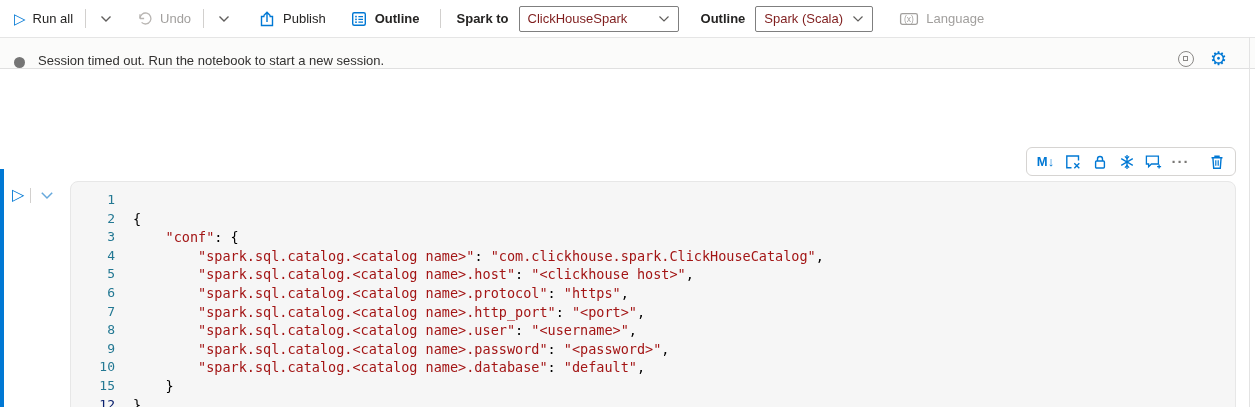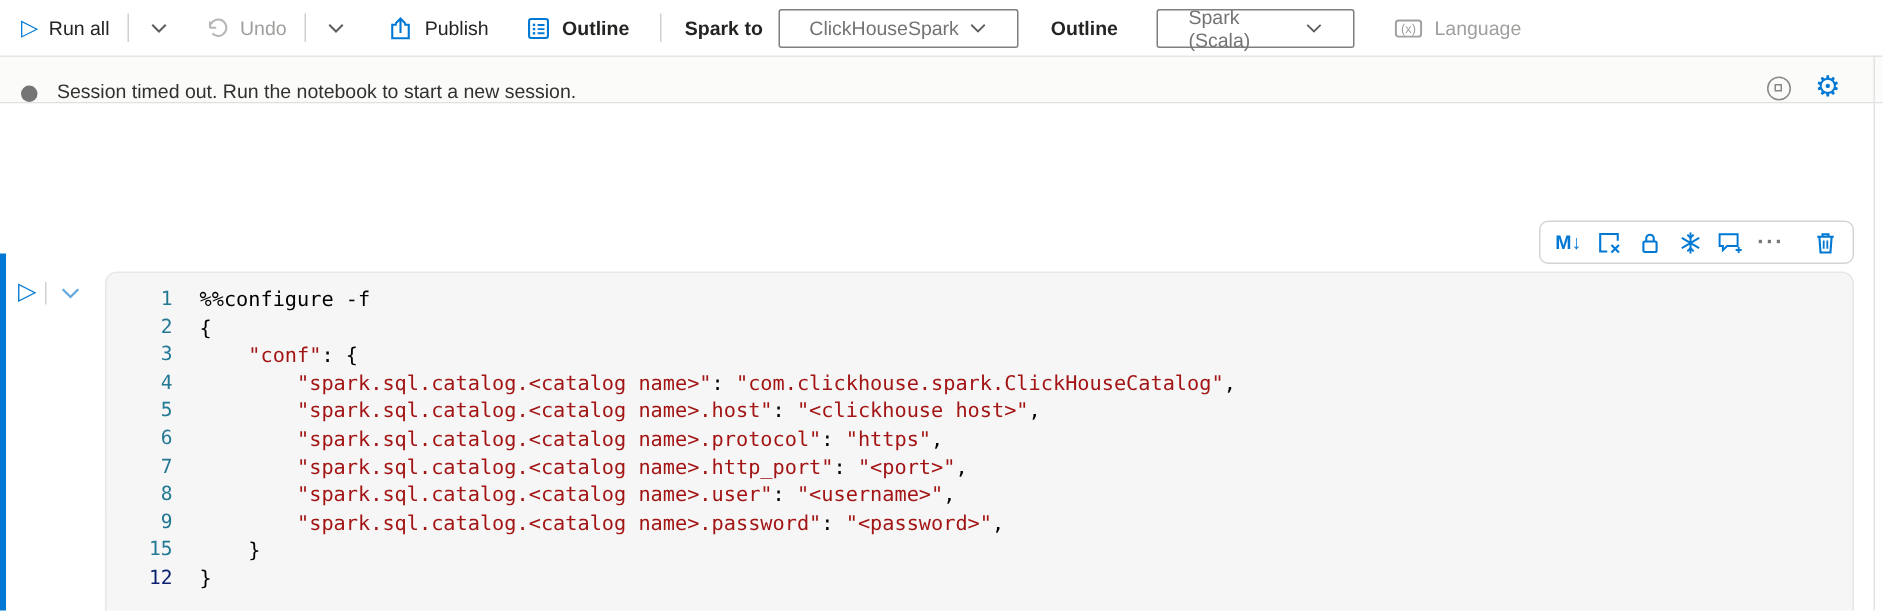--- a/index.html
+++ b/index.html
@@ -14,23 +14,23 @@
             font-family:inherit; font-size:13px; color:#252423; cursor:pointer; padding:4px 4px; }
   .tb-btn svg, .tb-btn .glyph { flex:none; }
   .tb-btn.disabled { color:#a19f9d; cursor:default; }
   .divider { width:1px; height:19px; background:#d2d0ce; margin:0 8px; }
   .chev-btn { border:none; background:transparent; padding:4px 6px; cursor:pointer; color:#605e5c; display:inline-flex; }
   .play-glyph { color:var(--accent); font-size:15px; line-height:1; }
   .undo-glyph { color:#b8b5b2; }
   .tb-label { font-weight:700; margin:0 10px 0 8px; color:#252423; }
   .combo { height:26px; border:1px solid #7f7f7f; border-radius:2px; background:#fff;
            display:inline-flex; align-items:center; justify-content:space-between;
-           padding:0 20px; font-size:13px; color:#737373; cursor:pointer; }
+           padding:0 8px; font-size:13px; color:#7f1d1d; cursor:pointer; }
   .combo.attach { width:160px; }
-  .combo.lang  { width:132px;margin-left:16px; }
+  .combo.lang  { width:118px; }
   .combo svg { color:#605e5c; }
   .vars { margin-left:22px; }
 
   
   .session-bar { position:absolute; left:0; top:37px; right:0; height:32px; background:#fbfbfa;
                  border-top:1px solid #e5e5e5; border-bottom:1px solid #e0e0e0;
                  display:flex; align-items:flex-end; padding:0 14px; gap:13px; }
   .session-dot { width:11px; height:11px; border-radius:50%; background:#757575; flex:none; }
   .session-msg { font-size:13px; color:#323130; }
   .session-right { margin-left:auto; display:flex; align-items:center; gap:16px; padding-right:14px; }
@@ -206,29 +206,30 @@
       <span class="rc-divider"></span>
       <button class="collapse-btn">
         <svg width="14" height="9" viewBox="0 0 14 9">
             <path d="M1.8 1.8 L7 7 L12.2 1.8" fill="none" stroke="currentColor" stroke-width="1.5"></path>
           </svg>
       </button>
     </div>
 
     <div class="editor">
       <div>
-          <div class="code-line"><span class="ln">1</span><span class="code-text"><span class="p">%%configure -f</span></span></div>
+          <div class="code-line"><span class="ln">1</span></div>
           <div class="code-line"><span class="ln">2</span><span class="code-text"><span class="p">{</span></span></div>
           <div class="code-line"><span class="ln">3</span><span class="code-text"><span class="p">    </span><span class="s">"conf"</span><span class="p">: {</span></span></div>
           <div class="code-line"><span class="ln">4</span><span class="code-text"><span class="p">        </span><span class="s">"spark.sql.catalog.&lt;catalog name&gt;"</span><span class="p">: </span><span class="s">"com.clickhouse.spark.ClickHouseCatalog"</span><span class="p">,</span></span></div>
           <div class="code-line"><span class="ln">5</span><span class="code-text"><span class="p">        </span><span class="s">"spark.sql.catalog.&lt;catalog name&gt;.host"</span><span class="p">: </span><span class="s">"&lt;clickhouse host&gt;"</span><span class="p">,</span></span></div>
           <div class="code-line"><span class="ln">6</span><span class="code-text"><span class="p">        </span><span class="s">"spark.sql.catalog.&lt;catalog name&gt;.protocol"</span><span class="p">: </span><span class="s">"https"</span><span class="p">,</span></span></div>
           <div class="code-line"><span class="ln">7</span><span class="code-text"><span class="p">        </span><span class="s">"spark.sql.catalog.&lt;catalog name&gt;.http_port"</span><span class="p">: </span><span class="s">"&lt;port&gt;"</span><span class="p">,</span></span></div>
           <div class="code-line"><span class="ln">8</span><span class="code-text"><span class="p">        </span><span class="s">"spark.sql.catalog.&lt;catalog name&gt;.user"</span><span class="p">: </span><span class="s">"&lt;username&gt;"</span><span class="p">,</span></span></div>
           <div class="code-line"><span class="ln">9</span><span class="code-text"><span class="p">        </span><span class="s">"spark.sql.catalog.&lt;catalog name&gt;.password"</span><span class="p">: </span><span class="s">"&lt;password&gt;"</span><span class="p">,</span></span></div>
+          <div class="code-line"><span class="ln">10</span><span class="code-text"><span class="p">        </span><span class="s">"spark.sql.catalog.&lt;catalog name&gt;.database"</span><span class="p">: </span><span class="s">"default"</span><span class="p">,</span></span></div>
           <div class="code-line"><span class="ln">15</span><span class="code-text"><span class="p">    }</span></span></div>
           <div class="code-line"><span class="ln active">12</span><span class="code-text"><span class="p">}</span></span></div>
         </div>
     </div>
 
   </div>
 
   <div class="right-edge"></div>
 </div>
 

